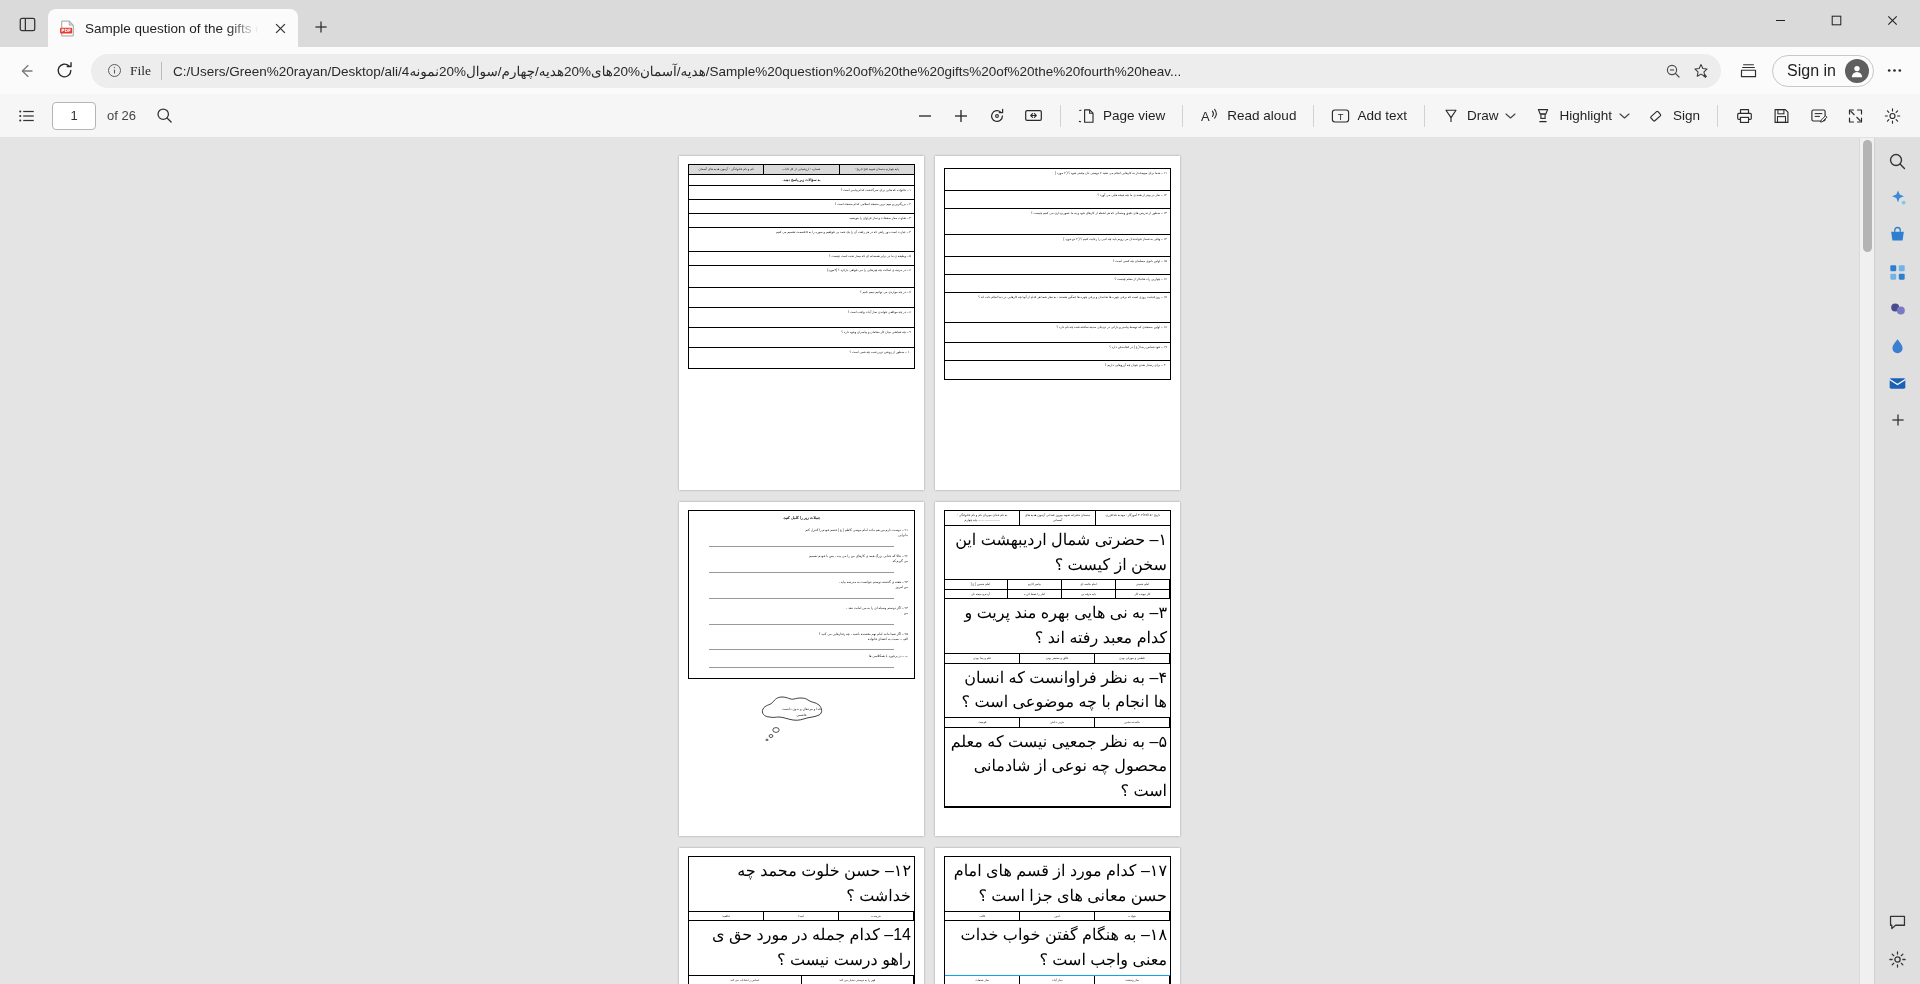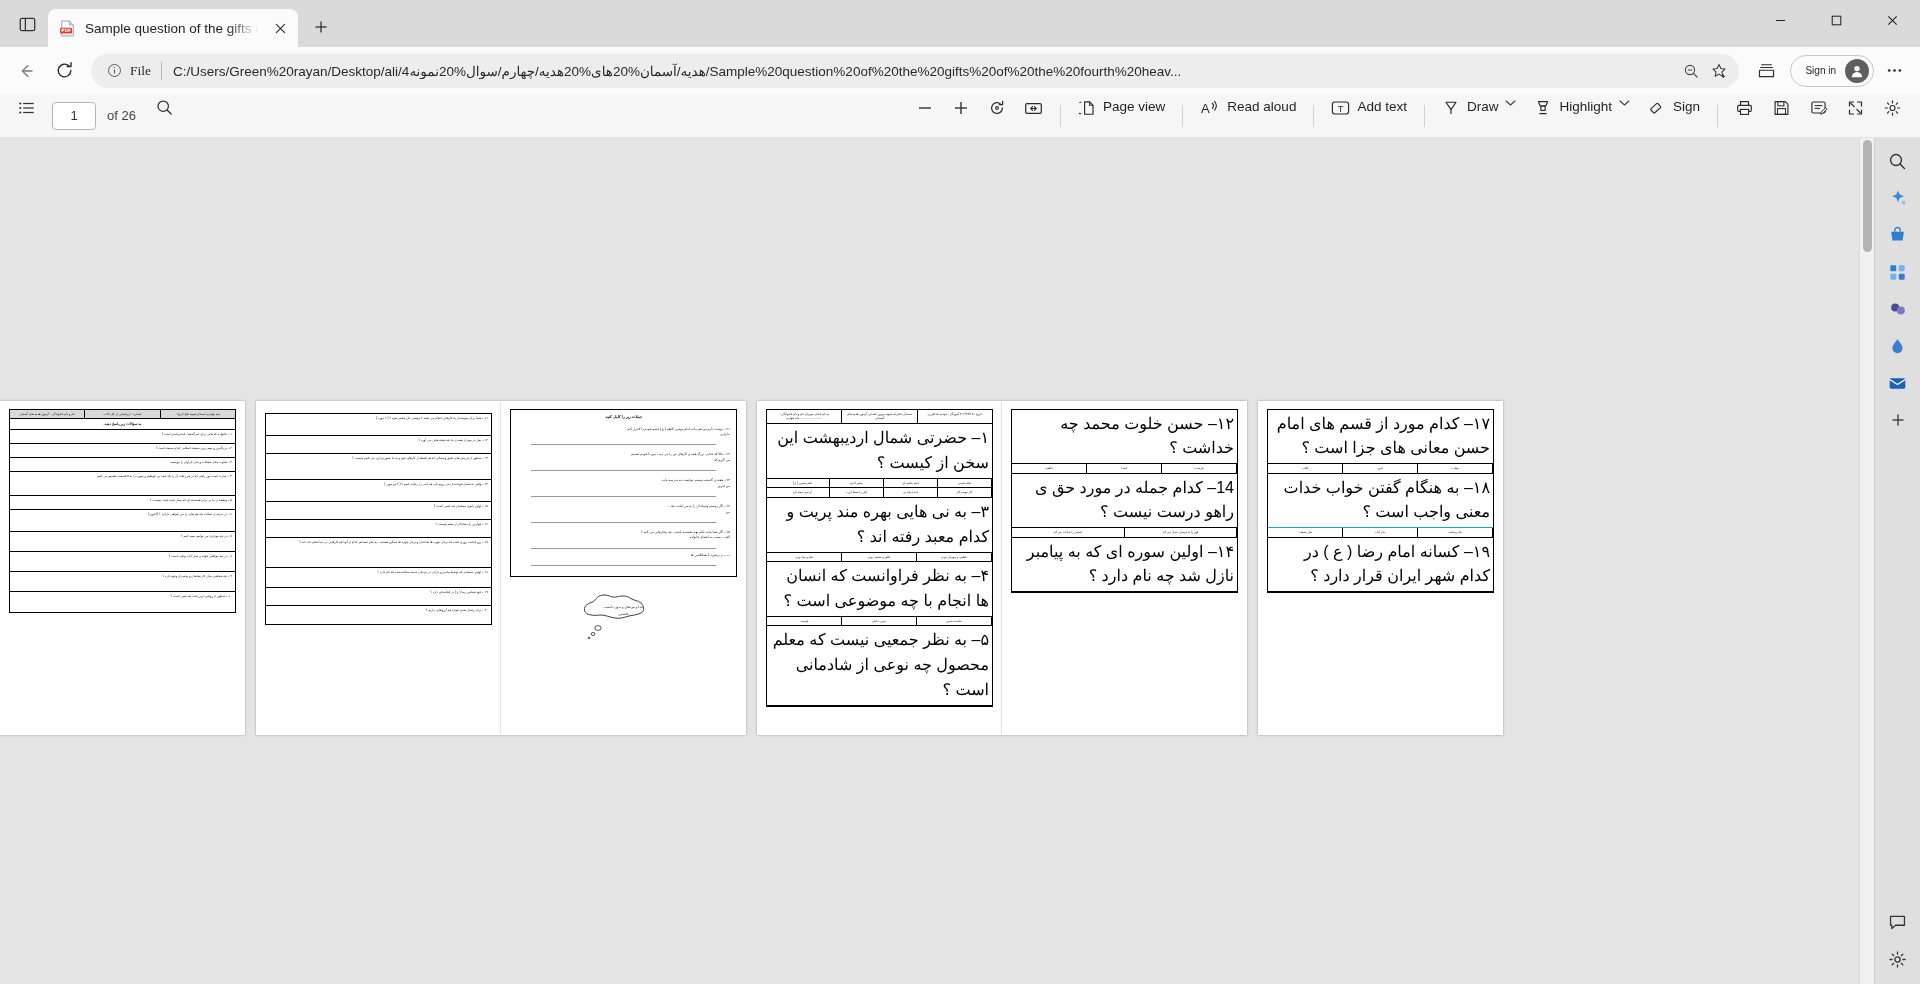--- a/index.html
+++ b/index.html
@@ -116,40 +116,40 @@
     height: 32px;
     border: 1px solid #c8c8c8;
     border-radius: 16px;
     padding: 0 4px 0 14px;
     gap: 9px;
     margin-left: 4px;
     background: #fbfbfb;
     cursor: pointer;
     flex: none;
   }
-  .signin-label { font-size: 10px; color: #1f1f1f; }
+  .signin-label { font-size: 16px; color: #1f1f1f; }
   .signin-avatar {
     width: 24px; height: 24px; border-radius: 12px;
     background: #5f5f5f;
     display: flex; align-items: center; justify-content: center;
   }
 
   
   .pdftoolbar {
     height: 44px;
     background: #f6f6f6;
     border-bottom: 1px solid #e2e2e2;
     display: flex; align-items: center;
     padding: 0 10px;
     gap: 2px;
     position: relative;
   }
   .tb {
     height: 34px;
-    display: flex; 
+    display: flex; align-items: center;
     border-radius: 5px;
     padding: 0 8px;
     gap: 7px;
     cursor: pointer;
     flex: none;
   }
   .tb-label { font-size: 13.5px; color: #1f1f1f; white-space: nowrap; }
   .pagebox {
     width: 44px; height: 28px;
     border: 1px solid #b5b5b5;
@@ -171,23 +171,23 @@
     position: relative;
     height: calc(984px - 47px - 47px - 44px);
     display: flex;
     background: #e4e4e4;
   }
   .docscroll {
     flex: 1;
     overflow: hidden;
     position: relative;
     display: flex;
-    flex-direction: row;
+    flex-direction: column;
     align-items: center;
-    padding-top: 25px;
+    padding-top: 18px;
   }
   .page-pair {
     display: flex;
     gap: 11px;
     margin-bottom: 12px;
   }
   .pdfpage {
     width: 245px;
     height: 334px;
     background: #fff;

